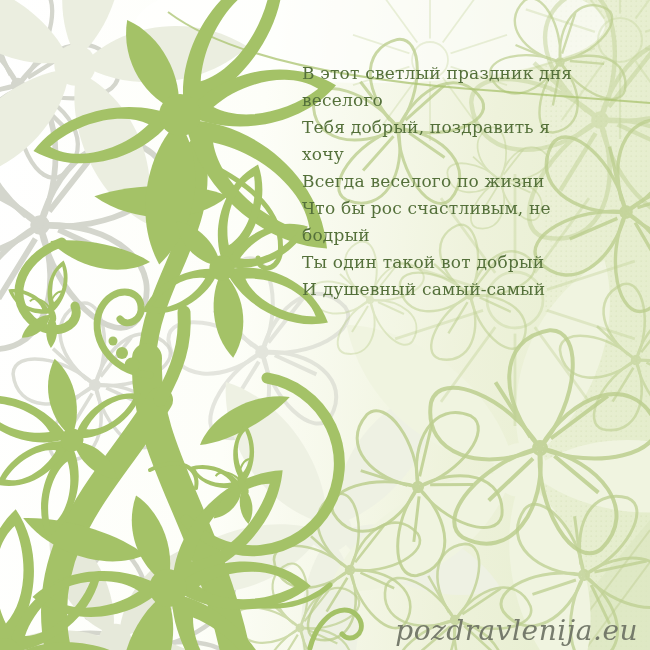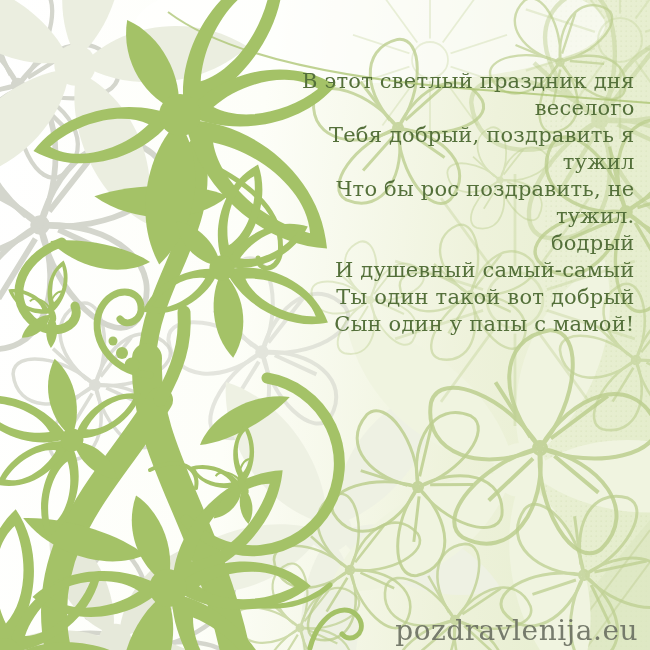--- a/index.html
+++ b/index.html
@@ -3,28 +3,28 @@
 <meta charset="utf-8">
 <style>
   html,body{margin:0;padding:0;}
   .card{
     position:relative;width:650px;height:650px;overflow:hidden;
     font-family:"DejaVu Serif", serif;
     background:linear-gradient(97deg,#ffffff 0%,#fdfef8 38%,#eef2db 70%,#e3ecca 100%);
   }
   .art-svg{position:absolute;left:0;top:0;width:650px;height:650px;display:block;}
   .poem{
-    position:absolute;left:302px;top:68px;
-    color:#54703a;font-size:21px;line-height:27px;
-    white-space:nowrap;letter-spacing:.2px;text-align:right;
+    position:absolute;left:302px;top:60px;
+    color:#54703a;font-size:17px;line-height:27px;
+    white-space:nowrap;letter-spacing:.2px;
   }
   .poem-line{height:27px;}
   .watermark{
     position:absolute;right:12px;bottom:3px;
-    font-size:28px;color:#6d7264;opacity:.92;
+    font-style:italic;font-size:28px;color:#6d7264;opacity:.92;
     letter-spacing:.5px;
   }
 </style>
 </head>
 <body>
 
 <div class="card">
 
   <svg class="art-svg" viewBox="0 0 650 650" xmlns="http://www.w3.org/2000/svg" aria-hidden="true">
     <defs>
@@ -170,24 +170,23 @@
         <use href="#bfly" transform="translate(52,314) rotate(-20) scale(0.75)"></use>
         <use href="#bfly" transform="translate(243,486) rotate(-30) scale(0.85)"></use>
       </g>
     </g>
   </svg>
 
   <div class="poem">
     <div class="poem-line">В этот светлый праздник дня</div>
     <div class="poem-line">веселого</div>
     <div class="poem-line">Тебя добрый, поздравить я</div>
-    <div class="poem-line">тужил</div>
-    <div class="poem-line">Что бы рос поздравить, не</div>
-    <div class="poem-line">тужил.</div>
+    <div class="poem-line">хочу</div>
+    <div class="poem-line">Всегда веселого по жизни</div>
+    <div class="poem-line">Что бы рос счастливым, не</div>
     <div class="poem-line">бодрый</div>
+    <div class="poem-line">Ты один такой вот добрый</div>
     <div class="poem-line">И душевный самый-самый</div>
-    <div class="poem-line">Ты один такой вот добрый</div>
-    <div class="poem-line">Сын один у папы с мамой!</div>
   </div>
 
   <div class="watermark">pozdravlenija.eu</div>
 
 </div>
 
 </body></html>

